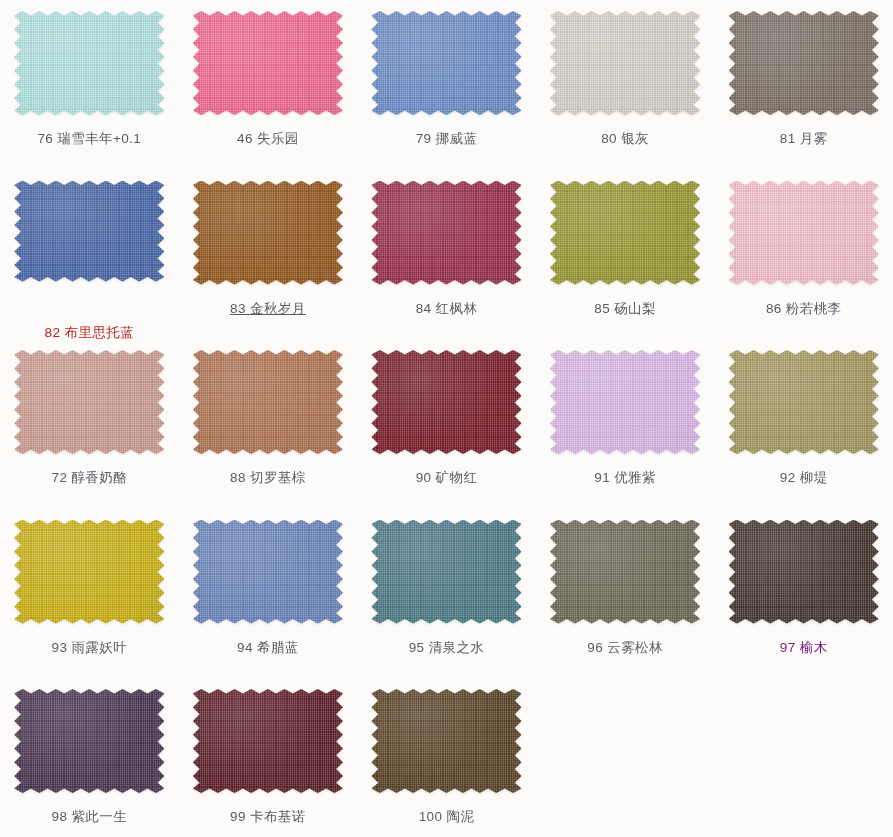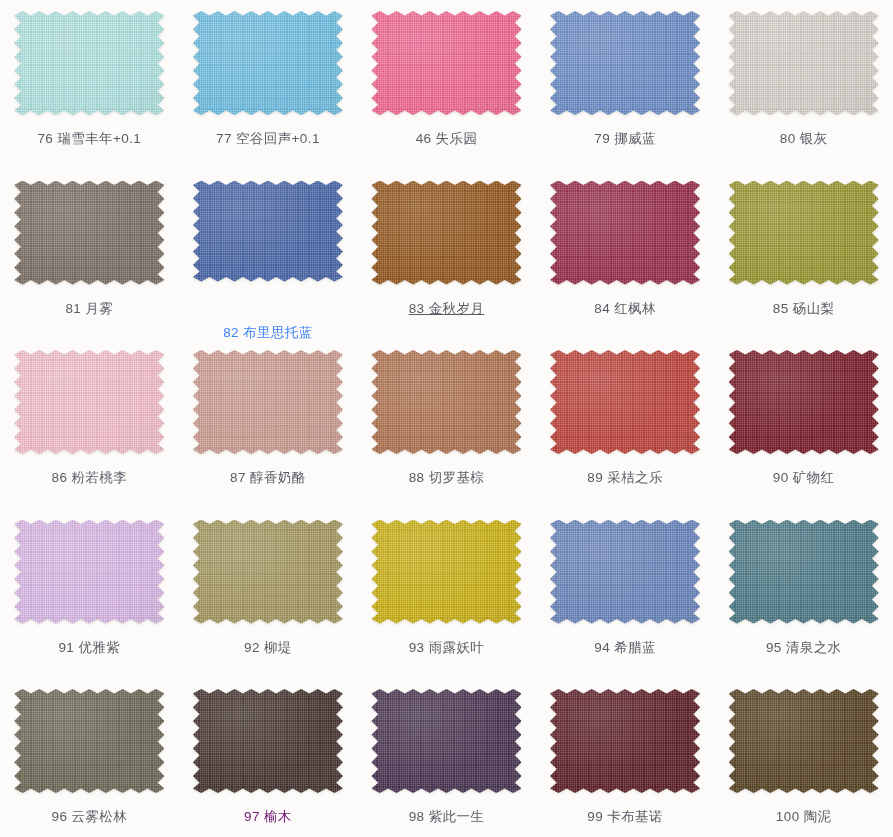--- a/index.html
+++ b/index.html
@@ -129,26 +129,20 @@
 <div id="swatch-sheet" style="background: rgb(252, 251, 249);">
   <div class="swatch-grid">
 
     <div class="swatch-cell">
       <div class="chip-wrap">
         <div class="chip" style="--chip-color: #b3e6e4;"></div>
       </div>
       <div class="swatch-label" style="color: rgb(93, 90, 102);">76 瑞雪丰年+0.1</div>
     </div>
 
-    <div class="swatch-cell">
-      <div class="chip-wrap">
-        <div class="chip" style="--chip-color: #72c2e5;"></div>
-      </div>
-      <div class="swatch-label" style="color: rgb(93, 90, 102);">77 空谷回声+0.1</div>
-    </div>
 
     <div class="swatch-cell">
       <div class="chip-wrap">
         <div class="chip" style="--chip-color: #f46a95;"></div>
       </div>
       <div class="swatch-label" style="color: rgb(93, 90, 102);">46 失乐园</div>
     </div>
 
     <div class="swatch-cell">
       <div class="chip-wrap">
@@ -168,21 +162,21 @@
       <div class="chip-wrap">
         <div class="chip" style="--chip-color: #7d7167;"></div>
       </div>
       <div class="swatch-label" style="color: rgb(93, 90, 102);">81 月雾</div>
     </div>
 
     <div class="swatch-cell">
       <div class="chip-wrap">
         <div class="chip" style="--chip-color: #4a68aa;"></div>
       </div>
-      <div class="swatch-label" style="color: #3b82f6; margin-top: 44px;">82 布里思托蓝</div>
+      <div class="swatch-label" style="color: #b91c1c; margin-top: 44px;">82 布里思托蓝</div>
     </div>
 
     <div class="swatch-cell">
       <div class="chip-wrap">
         <div class="chip" style="--chip-color: #96591f;"></div>
       </div>
       <div class="swatch-label" style="color: rgb(93, 90, 102); text-decoration: underline;">83 金秋岁月</div>
     </div>
 
     <div class="swatch-cell">
@@ -203,36 +197,30 @@
       <div class="chip-wrap">
         <div class="chip" style="--chip-color: #f6c2cf;"></div>
       </div>
       <div class="swatch-label" style="color: rgb(93, 90, 102);">86 粉若桃李</div>
     </div>
 
     <div class="swatch-cell">
       <div class="chip-wrap">
         <div class="chip" style="--chip-color: #cf9f94;"></div>
       </div>
-      <div class="swatch-label" style="color: rgb(93, 90, 102);">87 醇香奶酪</div>
+      <div class="swatch-label" style="color: rgb(93, 90, 102);">72 醇香奶酪</div>
     </div>
 
     <div class="swatch-cell">
       <div class="chip-wrap">
         <div class="chip" style="--chip-color: #b27552;"></div>
       </div>
       <div class="swatch-label" style="color: rgb(93, 90, 102);">88 切罗基棕</div>
     </div>
 
-    <div class="swatch-cell">
-      <div class="chip-wrap">
-        <div class="chip" style="--chip-color: #c0453d;"></div>
-      </div>
-      <div class="swatch-label" style="color: rgb(93, 90, 102);">89 采桔之乐</div>
-    </div>
 
     <div class="swatch-cell">
       <div class="chip-wrap">
         <div class="chip" style="--chip-color: #7b1f2b;"></div>
       </div>
       <div class="swatch-label" style="color: rgb(93, 90, 102);">90 矿物红</div>
     </div>
 
     <div class="swatch-cell">
       <div class="chip-wrap">

